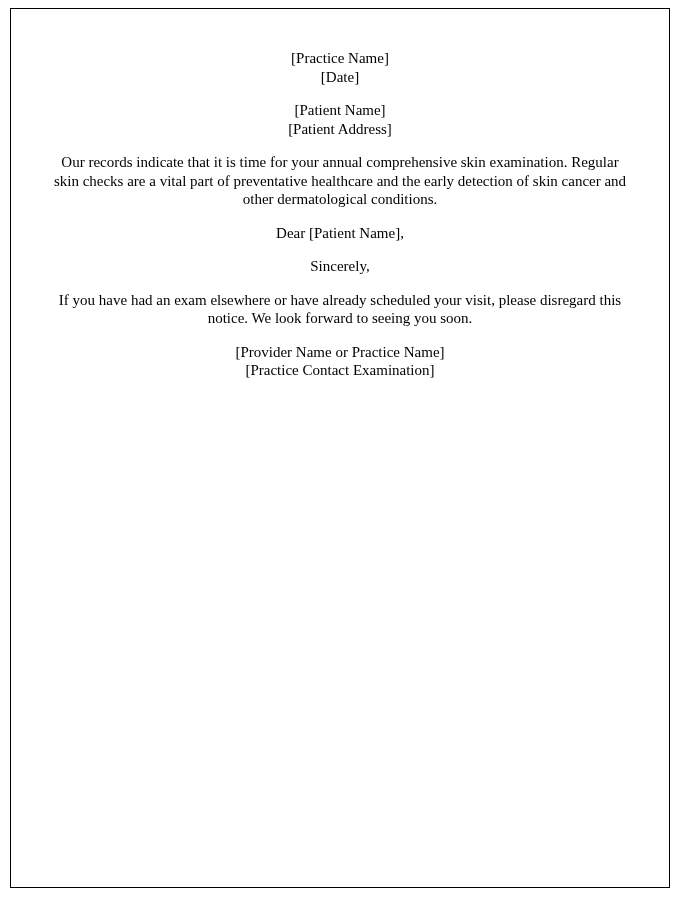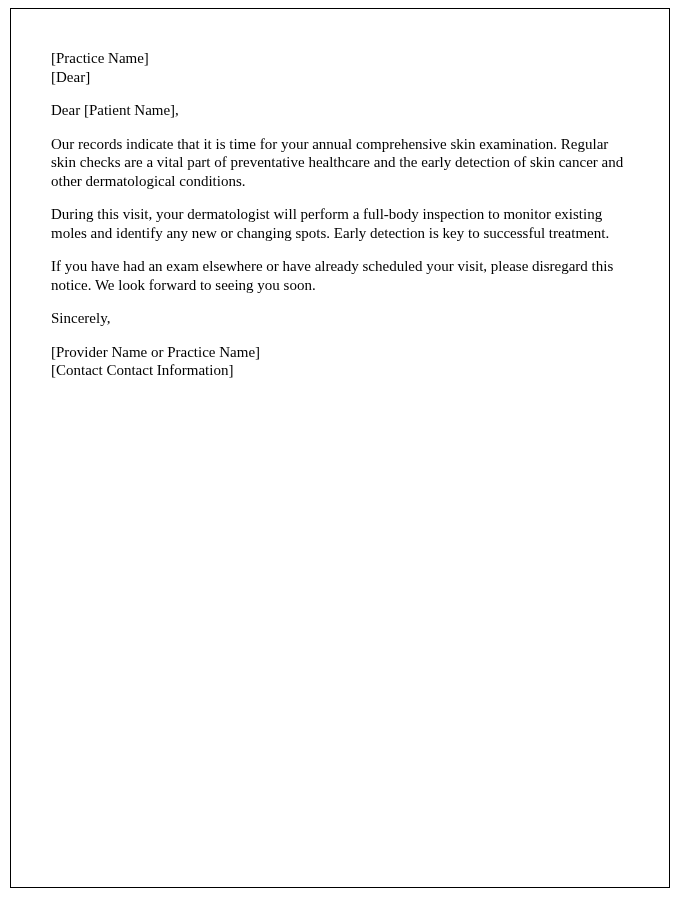--- a/index.html
+++ b/index.html
@@ -15,20 +15,21 @@
   }
   .page {
     position: absolute;
     left: 10px;
     top: 8px;
     width: 660px;
     height: 880px;
     background: #ffffff;
     border: 1px solid #000000;
     box-sizing: border-box;
+    text-align: center;
   }
   .letter {
     padding: 40px 40px 0 40px;
     color: #000000;
     font-size: 15px;
     line-height: 18.5px;
   }
   .block {
     margin: 0 0 15px 0;
   }
@@ -41,45 +42,46 @@
   }
 </style>
 </head>
 <body>
 
 <div class="page">
   <div class="letter">
 
     <div class="block">
       <div class="line">[Practice Name]</div>
-      <div class="line">[Dear]</div>
+      <div class="line">[Date]</div>
     </div>
 
+    <div class="block">
+      <div class="line">[Patient Name]</div>
+      <div class="line">[Patient Address]</div>
+    </div>
 
-
-    <div class="block">
-      <div class="line">Dear [Patient Name],</div>
-    </div>
 
     <div class="block">
       <div class="para">Our records indicate that it is time for your annual comprehensive skin examination. Regular skin checks are a vital part of preventative healthcare and the early detection of skin cancer and other dermatological conditions.</div>
     </div>
 
     <div class="block">
-      <div class="para">During this visit, your dermatologist will perform a full-body inspection to monitor existing moles and identify any new or changing spots. Early detection is key to successful treatment.</div>
+      <div class="line">Dear [Patient Name],</div>
     </div>
 
+
+
+    <div class="block">
+      <div class="line">Sincerely,</div>
+    </div>
 
     <div class="block">
       <div class="para">If you have had an exam elsewhere or have already scheduled your visit, please disregard this notice. We look forward to seeing you soon.</div>
     </div>
 
     <div class="block">
-      <div class="line">Sincerely,</div>
-    </div>
-
-    <div class="block">
       <div class="line">[Provider Name or Practice Name]</div>
-      <div class="line">[Contact Contact Information]</div>
+      <div class="line">[Practice Contact Examination]</div>
     </div>
 
   </div>
 </div>
 
 </body></html>

